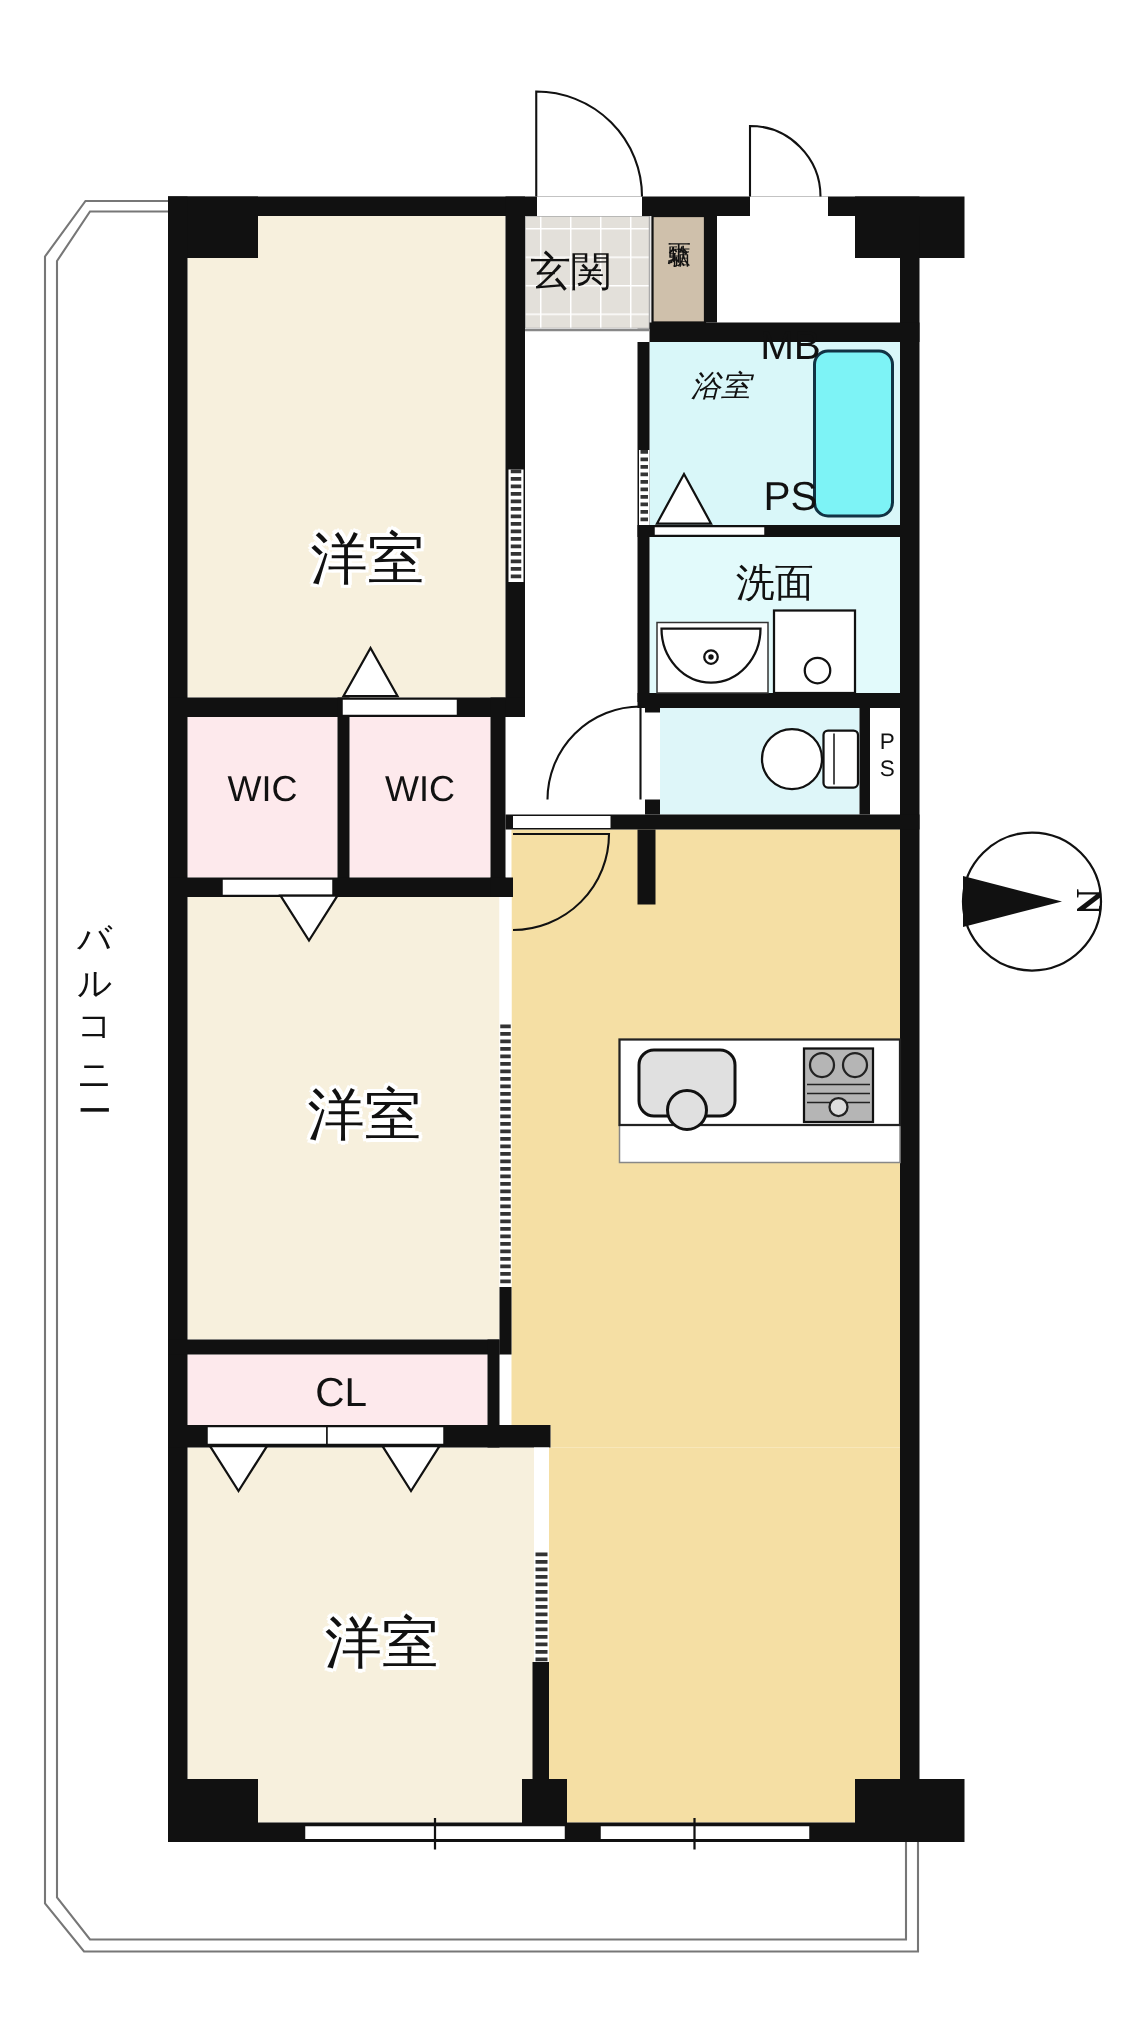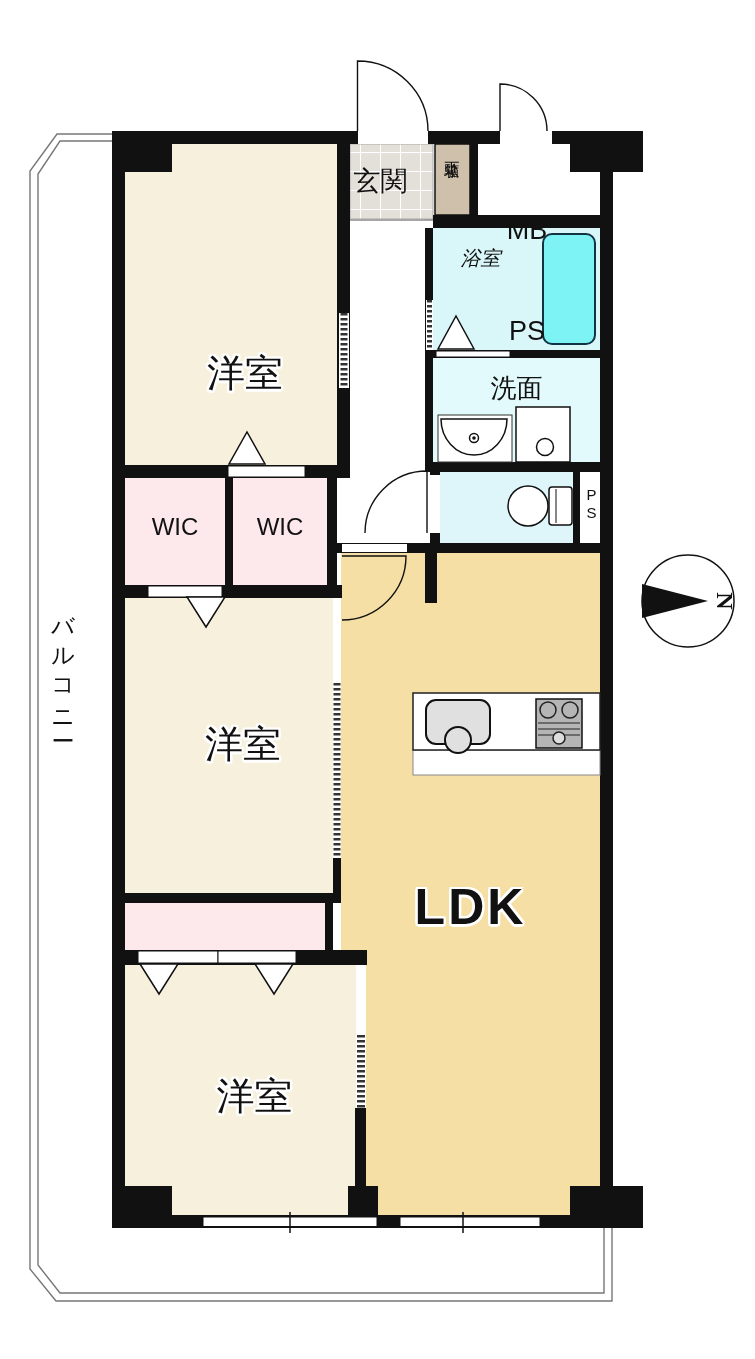--- a/index.html
+++ b/index.html
@@ -189,39 +189,39 @@
 </svg>
 
 <div class="lbl center room-big halo" style="left:125px;top:250px;width:212px;line-height:1.3;">
   <div>洋室</div>
 </div>
 
 <div class="lbl center room-big halo" style="left:125px;top:722px;width:208px;">洋室</div>
 
 <div class="lbl center room-big halo" style="left:125px;top:1074px;width:231px;">洋室</div>
 
-<div class="lbl center ldk-big halo" style="left:341px;top:877px;width:259px;">LDK</div>
 
 <div class="lbl center" style="left:352px;top:165px;width:57px;font-size:27px;">玄関</div>
 
 <div class="lbl vert" style="left:443px;top:150px;font-size:15px;letter-spacing:1px;">下駄箱</div>
 
 <div class="lbl center" style="left:478px;top:146px;width:98px;font-size:27px;line-height:1.25;">
   <div>MB</div>
   <div>PS</div>
 </div>
 
 <div class="lbl center" style="left:433px;top:246px;width:95px;font-size:20px;font-style:italic;">浴室</div>
 
 <div class="lbl center" style="left:433px;top:373px;width:167px;font-size:26px;">洗面</div>
 
 <div class="lbl vert" style="left:582px;top:486px;font-size:15px;letter-spacing:1px;">PS</div>
 
 <div class="lbl center" style="left:125px;top:513px;width:100px;font-size:24px;">WIC</div>
 
 <div class="lbl center" style="left:233px;top:513px;width:94px;font-size:24px;">WIC</div>
 
+<div class="lbl center" style="left:130px;top:912px;width:195px;font-size:27px;">CL</div>
 
 <div class="lbl vert" style="left:49px;top:600px;font-size:23px;letter-spacing:6px;">バルコニー</div>
 
 <div class="lbl n-mark" style="left:711px;top:587px;width:28px;height:28px;text-align:center;">N</div>
 
 </div>
 
 </body></html>

